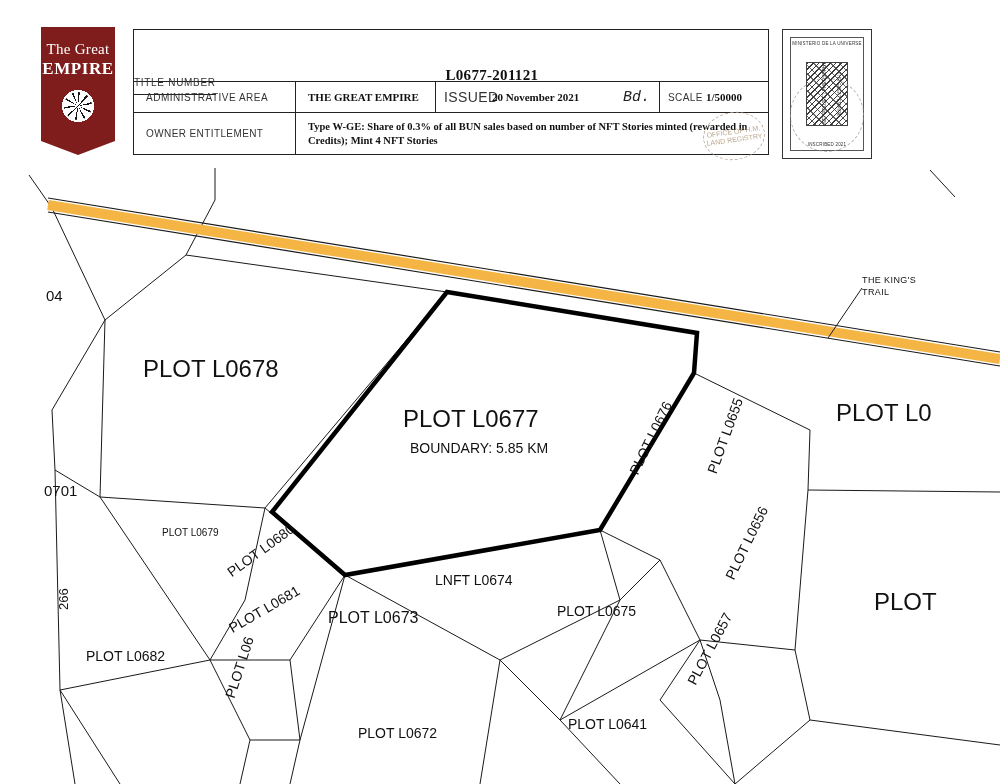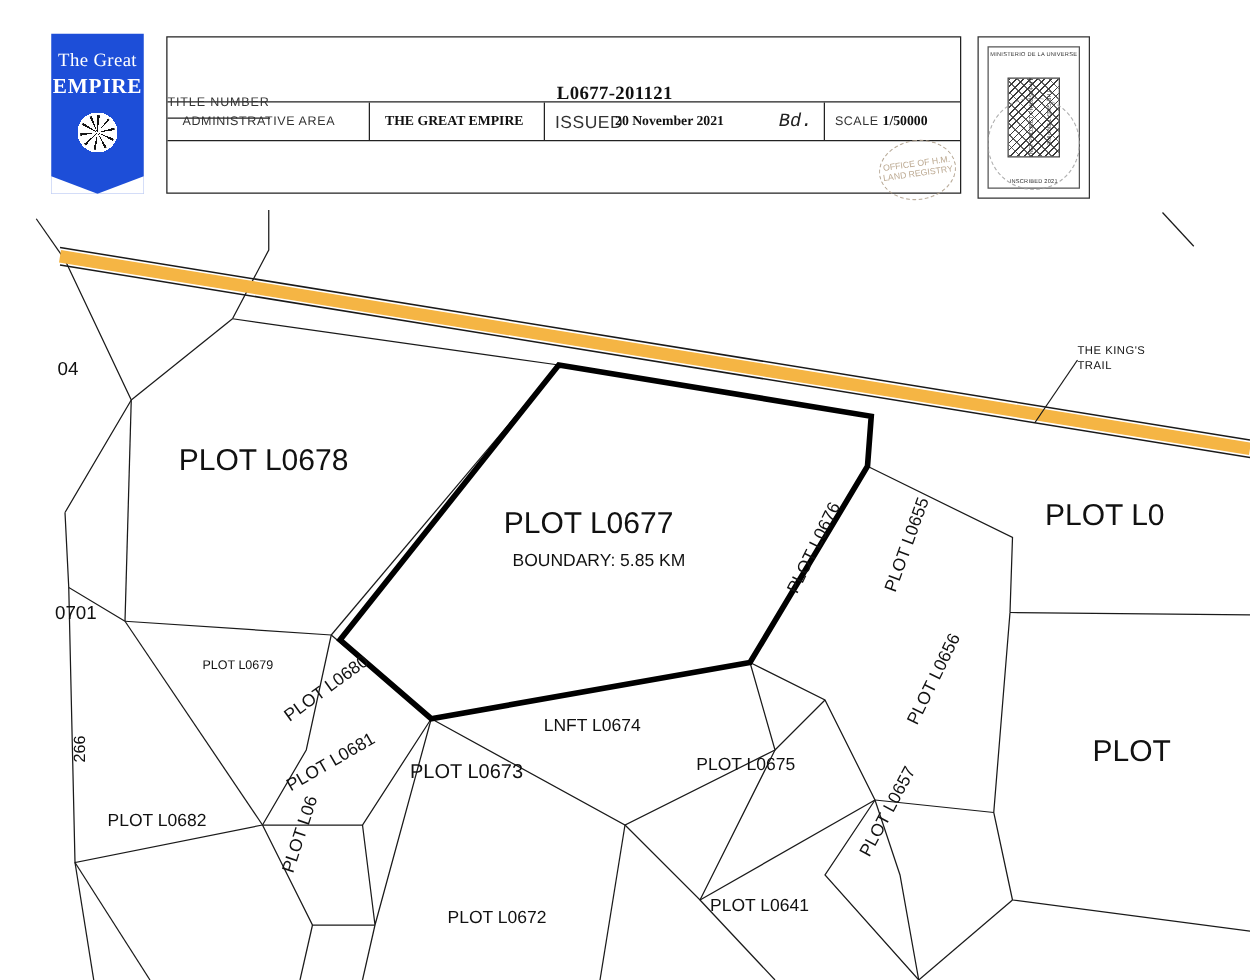--- a/index.html
+++ b/index.html
@@ -5,21 +5,21 @@
   html,body{margin:0;padding:0;}
   body{
     width:1000px;height:784px;position:relative;overflow:hidden;
     background:#ffffff;
     font-family:"Liberation Sans", sans-serif;
     color:#111;
   }
   #map-layer{position:absolute;inset:0;}
   #emblem{
     position:absolute;left:41px;top:27px;width:74px;height:128px;
-    background:#1d4ed8;color:#fff;
+    background:#7f1d1d;color:#fff;
     display:flex;flex-direction:column;align-items:center;
     z-index:5;
   }
   #emblem .flag-notch{
     position:absolute;left:0;bottom:0;width:0;height:0;
     border-left:37px solid #fff;border-right:37px solid #fff;border-top:14px solid transparent;
   }
   #emblem .em-line1{font-family:"Liberation Serif",serif;font-size:15px;margin-top:14px;letter-spacing:.3px;}
   #emblem .em-line2{font-family:"Liberation Serif",serif;font-size:17px;font-weight:bold;letter-spacing:.6px;margin-top:1px;}
   #emblem .rose{
@@ -200,20 +200,24 @@
   </div>
   <div class="row" id="r2">
     <div class="cell" id="admin-label">ADMINISTRATIVE AREA</div>
     <div class="cell" id="admin-value">THE GREAT EMPIRE</div>
     <div class="cell" id="issued-label">ISSUED</div>
     <div class="cell" id="issued-value">20 November 2021</div>
     <div class="cell" id="sig">Bd.</div>
     <div class="cell" id="scale-label">SCALE</div>
     <div class="cell" id="scale-value">1/50000</div>
   </div>
+  <div class="row" id="r3">
+    <div class="cell" id="owner-label">OWNER ENTITLEMENT</div>
+    <div id="owner-value">Type W-GE: Share of 0.3% of all BUN sales based on number of NFT Stories minted (rewarded in Credits); Mint 4 NFT Stories</div>
+  </div>
 </div>
 
 <div id="emblem">
   <div class="em-line1">The Great</div>
   <div class="em-line2">EMPIRE</div>
   <div class="rose"></div>
   <div class="flag-notch"></div>
 </div>
 
 <div id="seal">OFFICE OF H.M. LAND REGISTRY</div>

